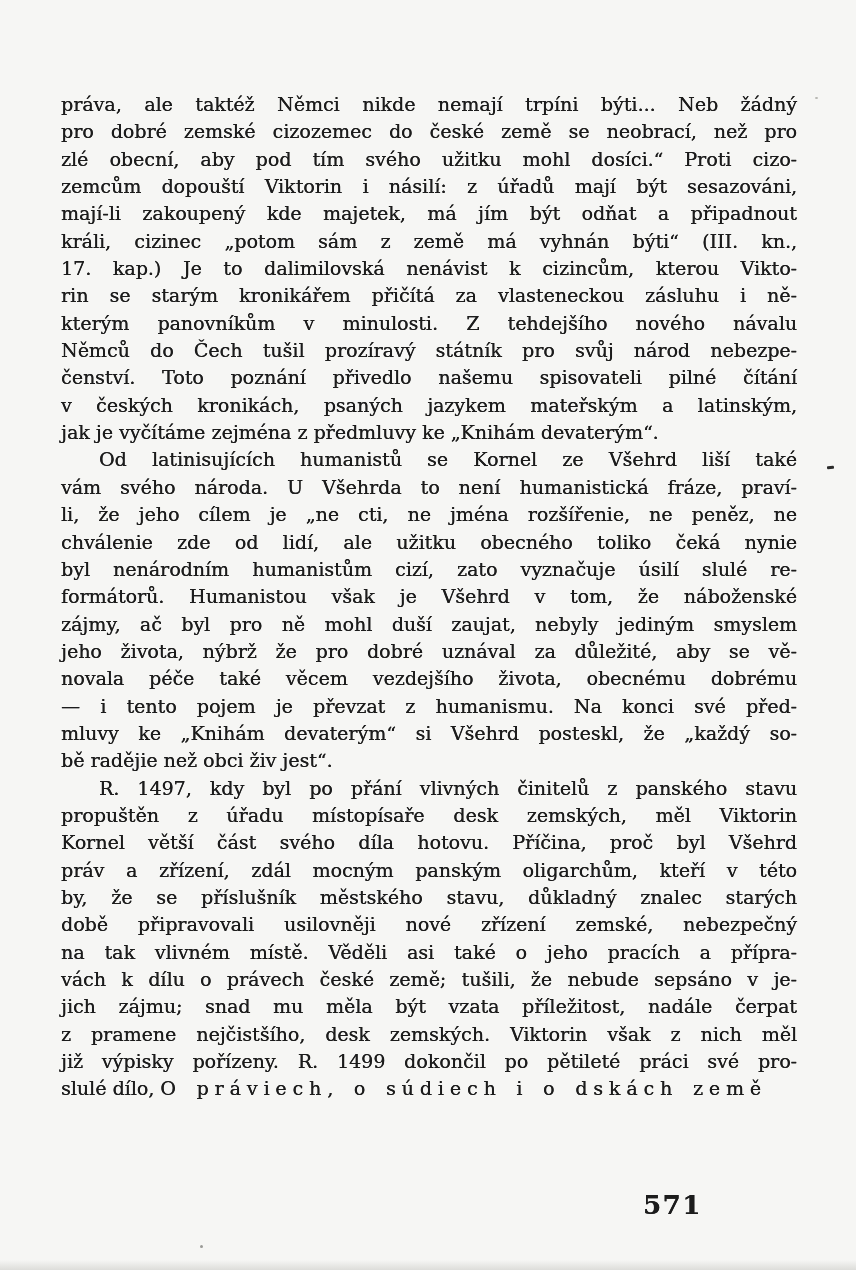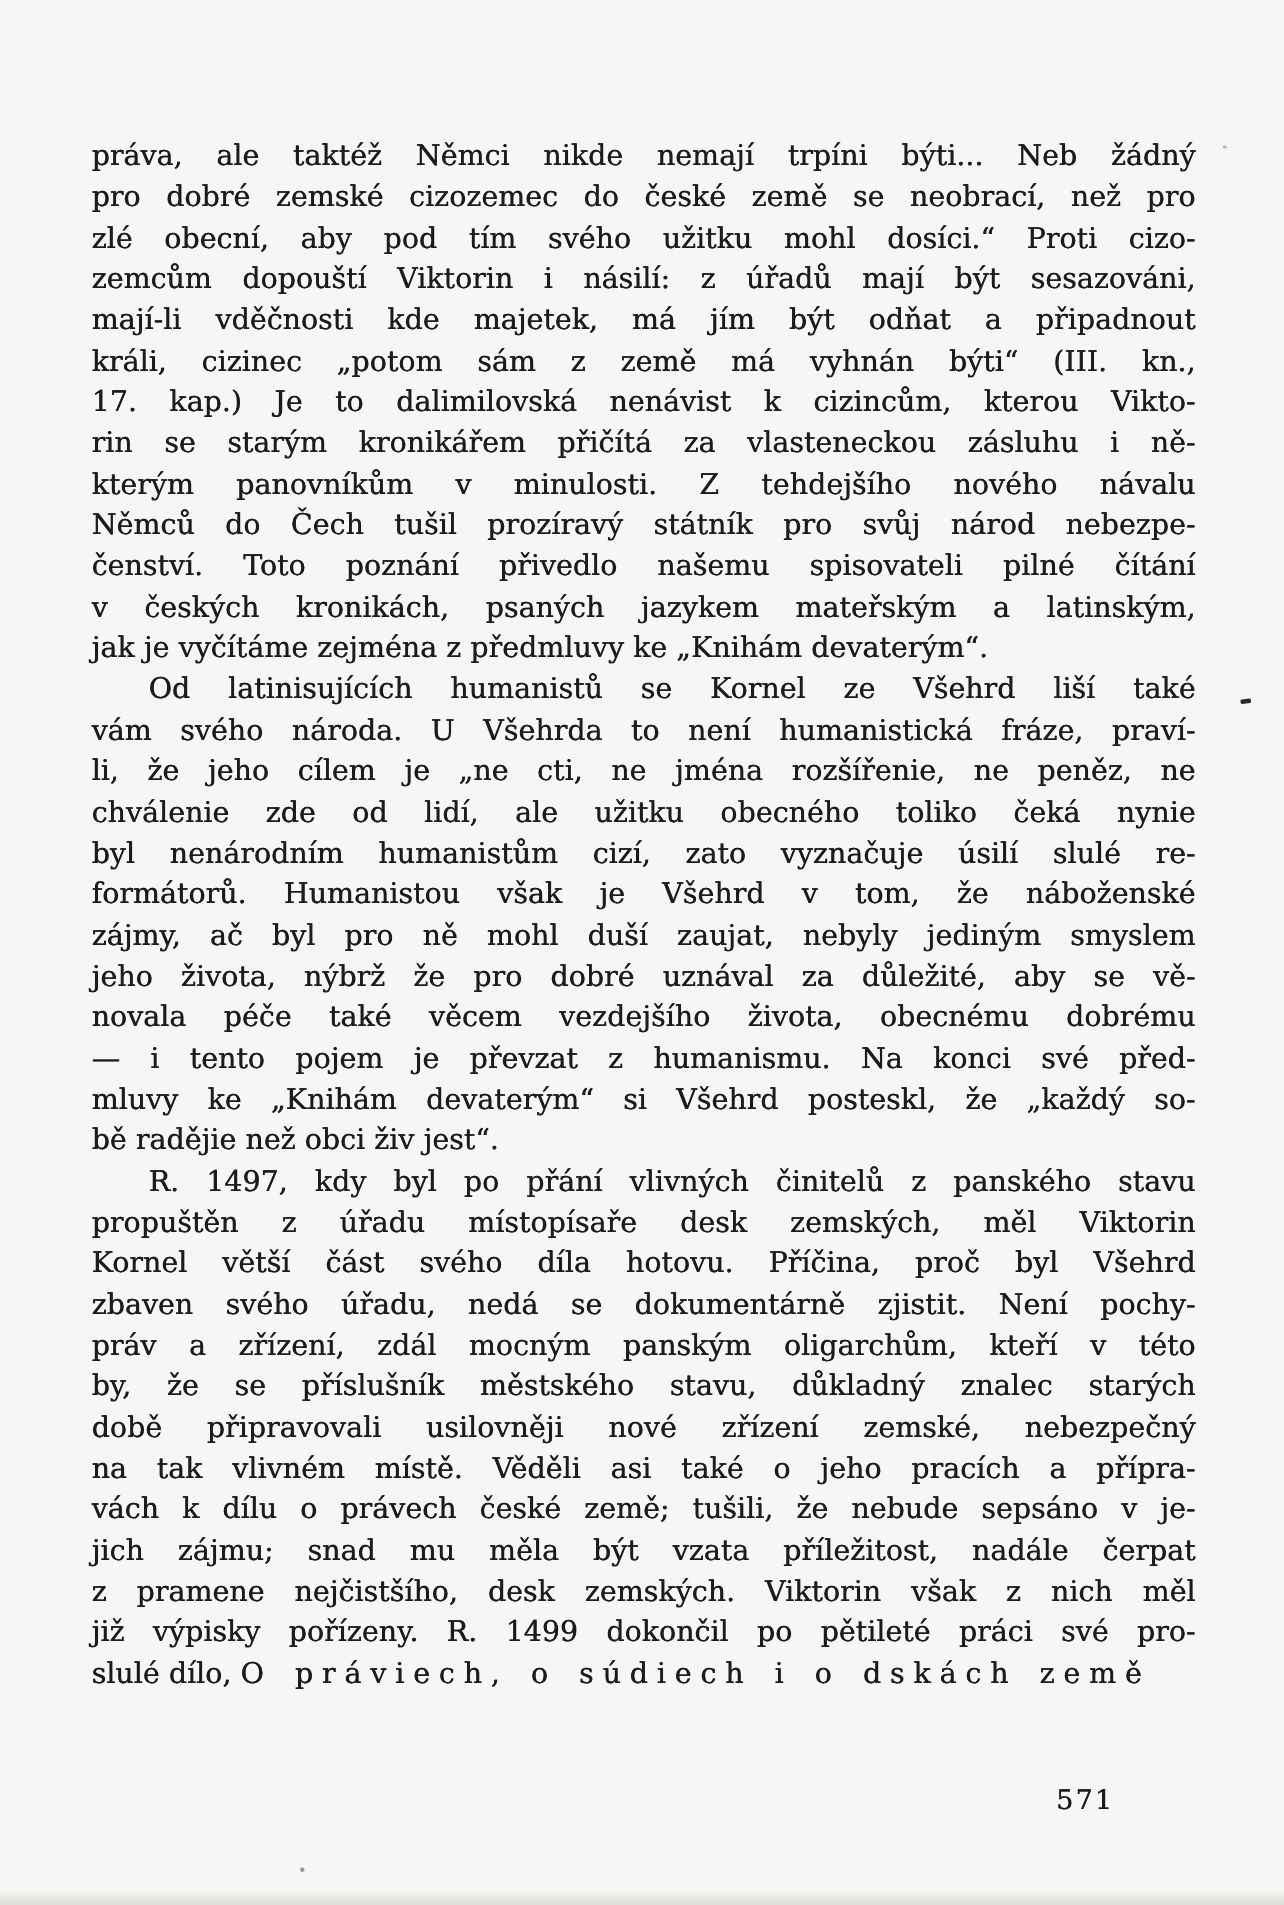--- a/index.html
+++ b/index.html
@@ -13,23 +13,24 @@
   .text-block {
     position:absolute; left:61px; top:91px; width:736px;
     font-size:19px; line-height:27.35px;
     text-shadow:0.25px 0 0 currentColor; 
   }
   .line { text-align:justify; text-align-last:justify; }
   .line.end { text-align-last:left; }
   .line.ind { text-indent:38px; }
   .spaced { letter-spacing:0.31em; word-spacing:0.15em; }
   .pagenum {
-    position:absolute; left:704px; top:1190px;
-    font-size:18px; letter-spacing:1.5px;
+    position:absolute; left:643px; top:1190px;
+    font-size:26px; letter-spacing:1.5px;
     text-shadow:0.25px 0 0 currentColor;
+    font-weight:bold;
   }
   .speck-a {
     position:absolute; left:827px; top:466px; width:7px; height:3px;
     background:#2b2b2b; border-radius:1px; transform:rotate(-6deg);
   }
   .speck-b {
     position:absolute; left:200px; top:1245px; width:3px; height:3px;
     background:#9a9a96; border-radius:50%;
   }
   .speck-c {
@@ -46,21 +47,21 @@
 
 <div class="sheet">
 
   <div class="text-block">
 
     <section>
       <div class="line">práva, ale taktéž Němci nikde nemají trpíni býti... Neb žádný</div>
       <div class="line">pro dobré zemské cizozemec do české země se neobrací, než pro</div>
       <div class="line">zlé obecní, aby pod tím svého užitku mohl dosíci.“ Proti cizo-</div>
       <div class="line">zemcům dopouští Viktorin i násilí: z úřadů mají být sesazováni,</div>
-      <div class="line">mají-li vděčnosti kde majetek, má jím být odňat a připadnout</div>
+      <div class="line">mají-li zakoupený kde majetek, má jím být odňat a připadnout</div>
       <div class="line">králi, cizinec „potom sám z země má vyhnán býti“ (III. kn.,</div>
       <div class="line">17. kap.) Je to dalimilovská nenávist k cizincům, kterou Vikto-</div>
       <div class="line">rin se starým kronikářem přičítá za vlasteneckou zásluhu i ně-</div>
       <div class="line">kterým panovníkům v minulosti. Z tehdejšího nového návalu</div>
       <div class="line">Němců do Čech tušil prozíravý státník pro svůj národ nebezpe-</div>
       <div class="line">čenství. Toto poznání přivedlo našemu spisovateli pilné čítání</div>
       <div class="line">v českých kronikách, psaných jazykem mateřským a latinským,</div>
       <div class="line end">jak je vyčítáme zejména z předmluvy ke „Knihám devaterým“.</div>
     </section>
 
@@ -76,21 +77,20 @@
       <div class="line">novala péče také věcem vezdejšího života, obecnému dobrému</div>
       <div class="line">— i tento pojem je převzat z humanismu. Na konci své před-</div>
       <div class="line">mluvy ke „Knihám devaterým“ si Všehrd posteskl, že „každý so-</div>
       <div class="line end">bě radějie než obci živ jest“.</div>
     </section>
 
     <section>
       <div class="line ind">R. 1497, kdy byl po přání vlivných činitelů z panského stavu</div>
       <div class="line">propuštěn z úřadu místopísaře desk zemských, měl Viktorin</div>
       <div class="line">Kornel větší část svého díla hotovu. Příčina, proč byl Všehrd</div>
-      <div class="line">zbaven svého úřadu, nedá se dokumentárně zjistit. Není pochy-</div>
       <div class="line">práv a zřízení, zdál mocným panským oligarchům, kteří v této</div>
       <div class="line">by, že se příslušník městského stavu, důkladný znalec starých</div>
       <div class="line">době připravovali usilovněji nové zřízení zemské, nebezpečný</div>
       <div class="line">na tak vlivném místě. Věděli asi také o jeho pracích a přípra-</div>
       <div class="line">vách k dílu o právech české země; tušili, že nebude sepsáno v je-</div>
       <div class="line">jich zájmu; snad mu měla být vzata příležitost, nadále čerpat</div>
       <div class="line">z pramene nejčistšího, desk zemských. Viktorin však z nich měl</div>
       <div class="line">již výpisky pořízeny. R. 1499 dokončil po pětileté práci své pro-</div>
       <div class="line end">
         <span>slulé dílo, </span><span class="spaced">O práviech, o súdiech i o dskách země</span>

